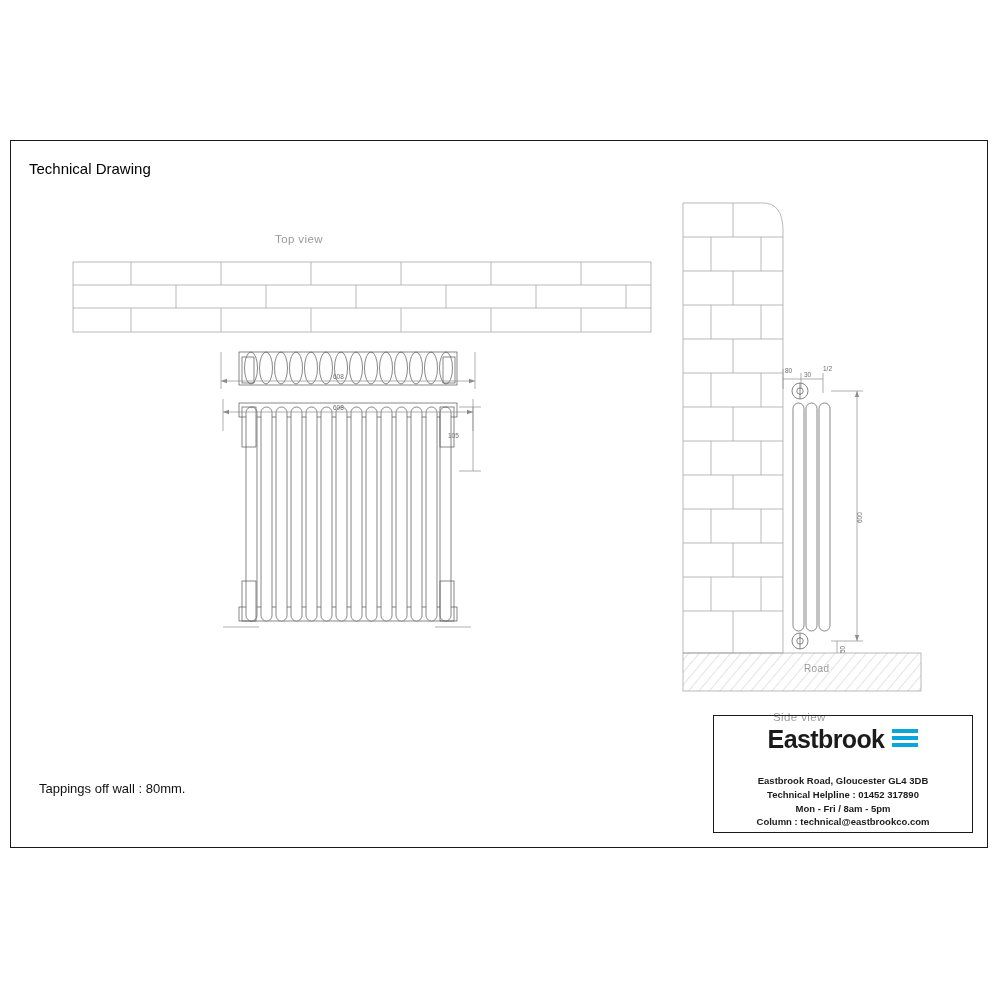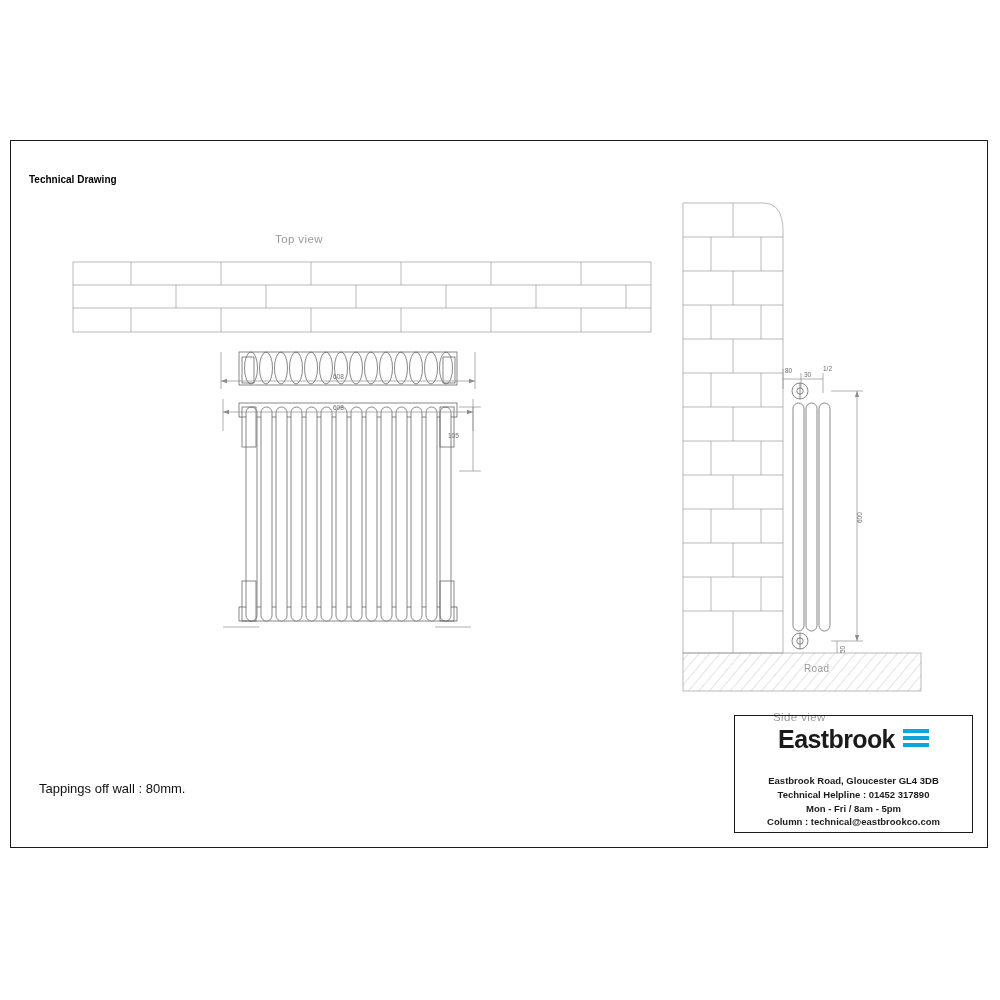--- a/index.html
+++ b/index.html
@@ -31,24 +31,24 @@
     top: 18px;
   }
   .title-main {
     font-size: 17.5px;
     font-weight: bold;
     letter-spacing: -0.1px;
     line-height: 1.15;
     white-space: nowrap;
   }
   .title-sub {
-    font-size: 10px;
-    font-weight: bold;
+    font-size: 15px;
+    font-weight: normal;
     line-height: 1.2;
-    margin-top: 15px;
+    margin-top: 1px;
   }
   .note {
     position: absolute;
     left: 28px;
     top: 640px;
     font-size: 13px;
     color: #111;
   }
 
   
@@ -66,21 +66,21 @@
   .dim-label.vert {
     transform: rotate(-90deg);
     transform-origin: left top;
   }
 
   
   .logo-box {
     position: absolute;
     right: 14px;
     bottom: 14px;
-    width: 239px;
+    width: 260px;
     height: 118px;
     border: 1px solid #1a1a1a;
     box-sizing: border-box;
     text-align: center;
     padding-top: 9px;
   }
   .logo-row {
     display: flex;
     align-items: center;
     justify-content: center;

